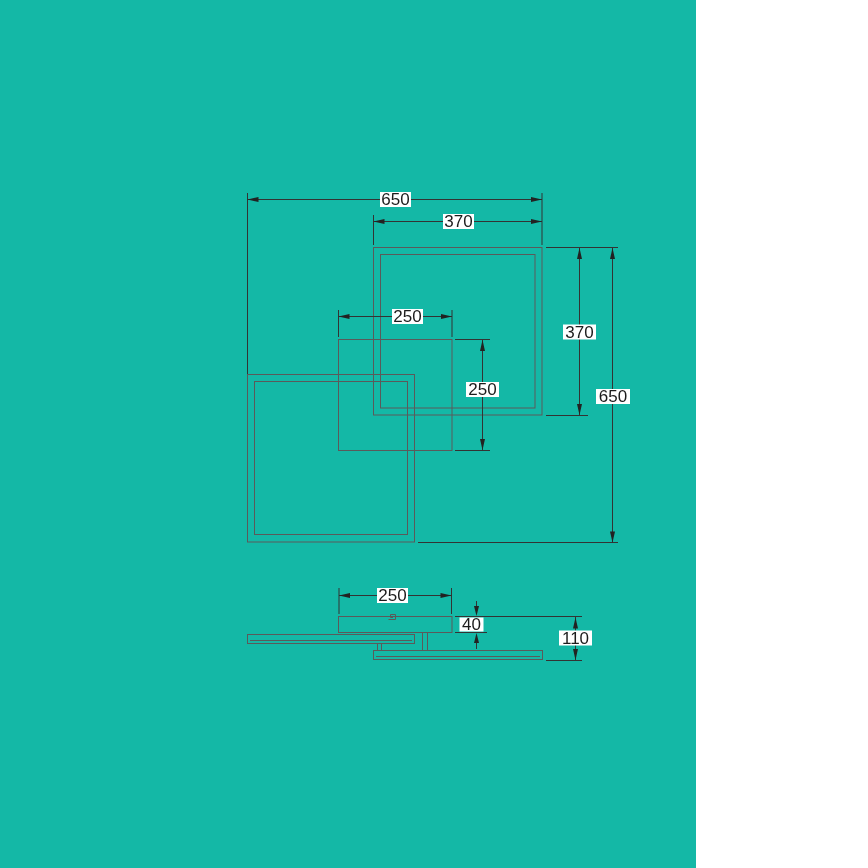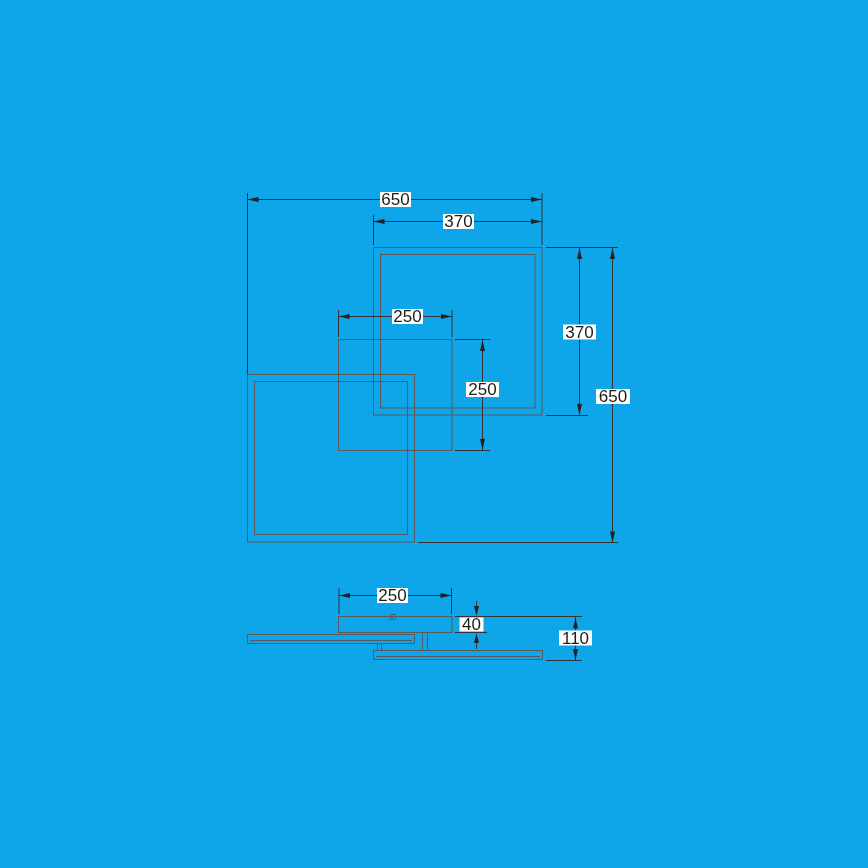--- a/index.html
+++ b/index.html
@@ -5,23 +5,23 @@
   html, body {
     margin: 0;
     padding: 0;
     background: #ffffff;
     width: 868px;
     height: 868px;
     font-family: "Liberation Sans", sans-serif;
   }
   #stage {
     position: relative;
-    width: 868px;
+    width: 696px;
     height: 868px;
-    background: #0ea5e9;
+    background: #14b8a6;
     overflow: hidden;
   }
   svg { display: block; }
   .obj  { fill: none; stroke: #5a5a5a; stroke-width: 1; }
   .objl { fill: none; stroke: #5a5a5a; stroke-width: 1; }
   .dim  { fill: none; stroke: #333333; stroke-width: 1; }
   .arr  { fill: #222222; stroke: none; }
   .lblbg { fill: #ffffff; stroke: none; }
   .dimtxt {
     font-family: "Liberation Sans", sans-serif;

